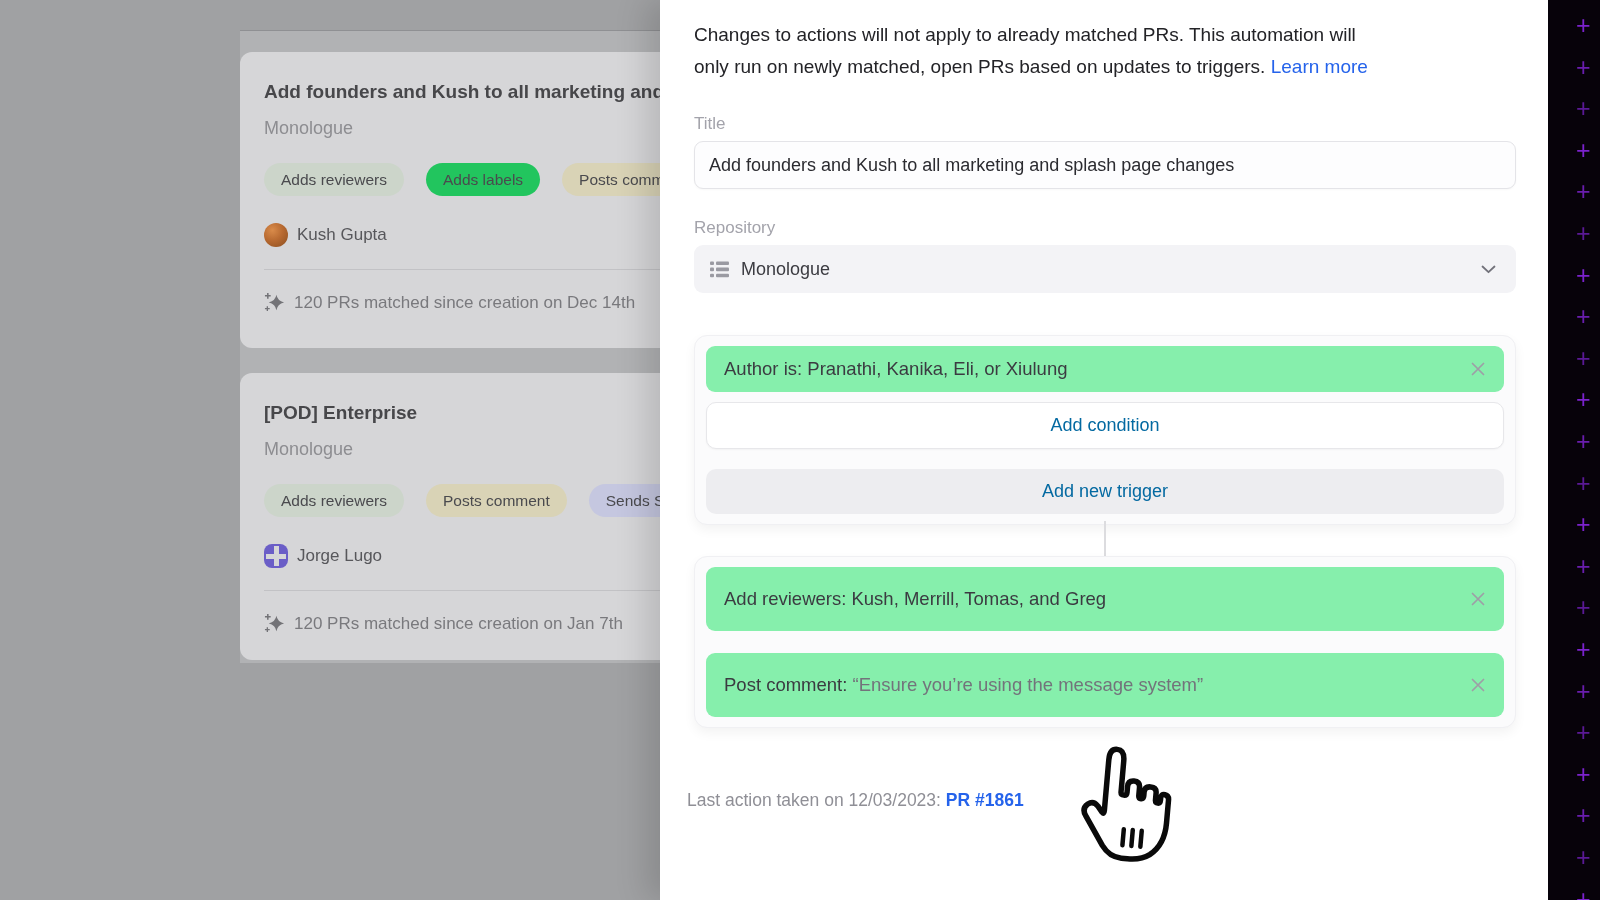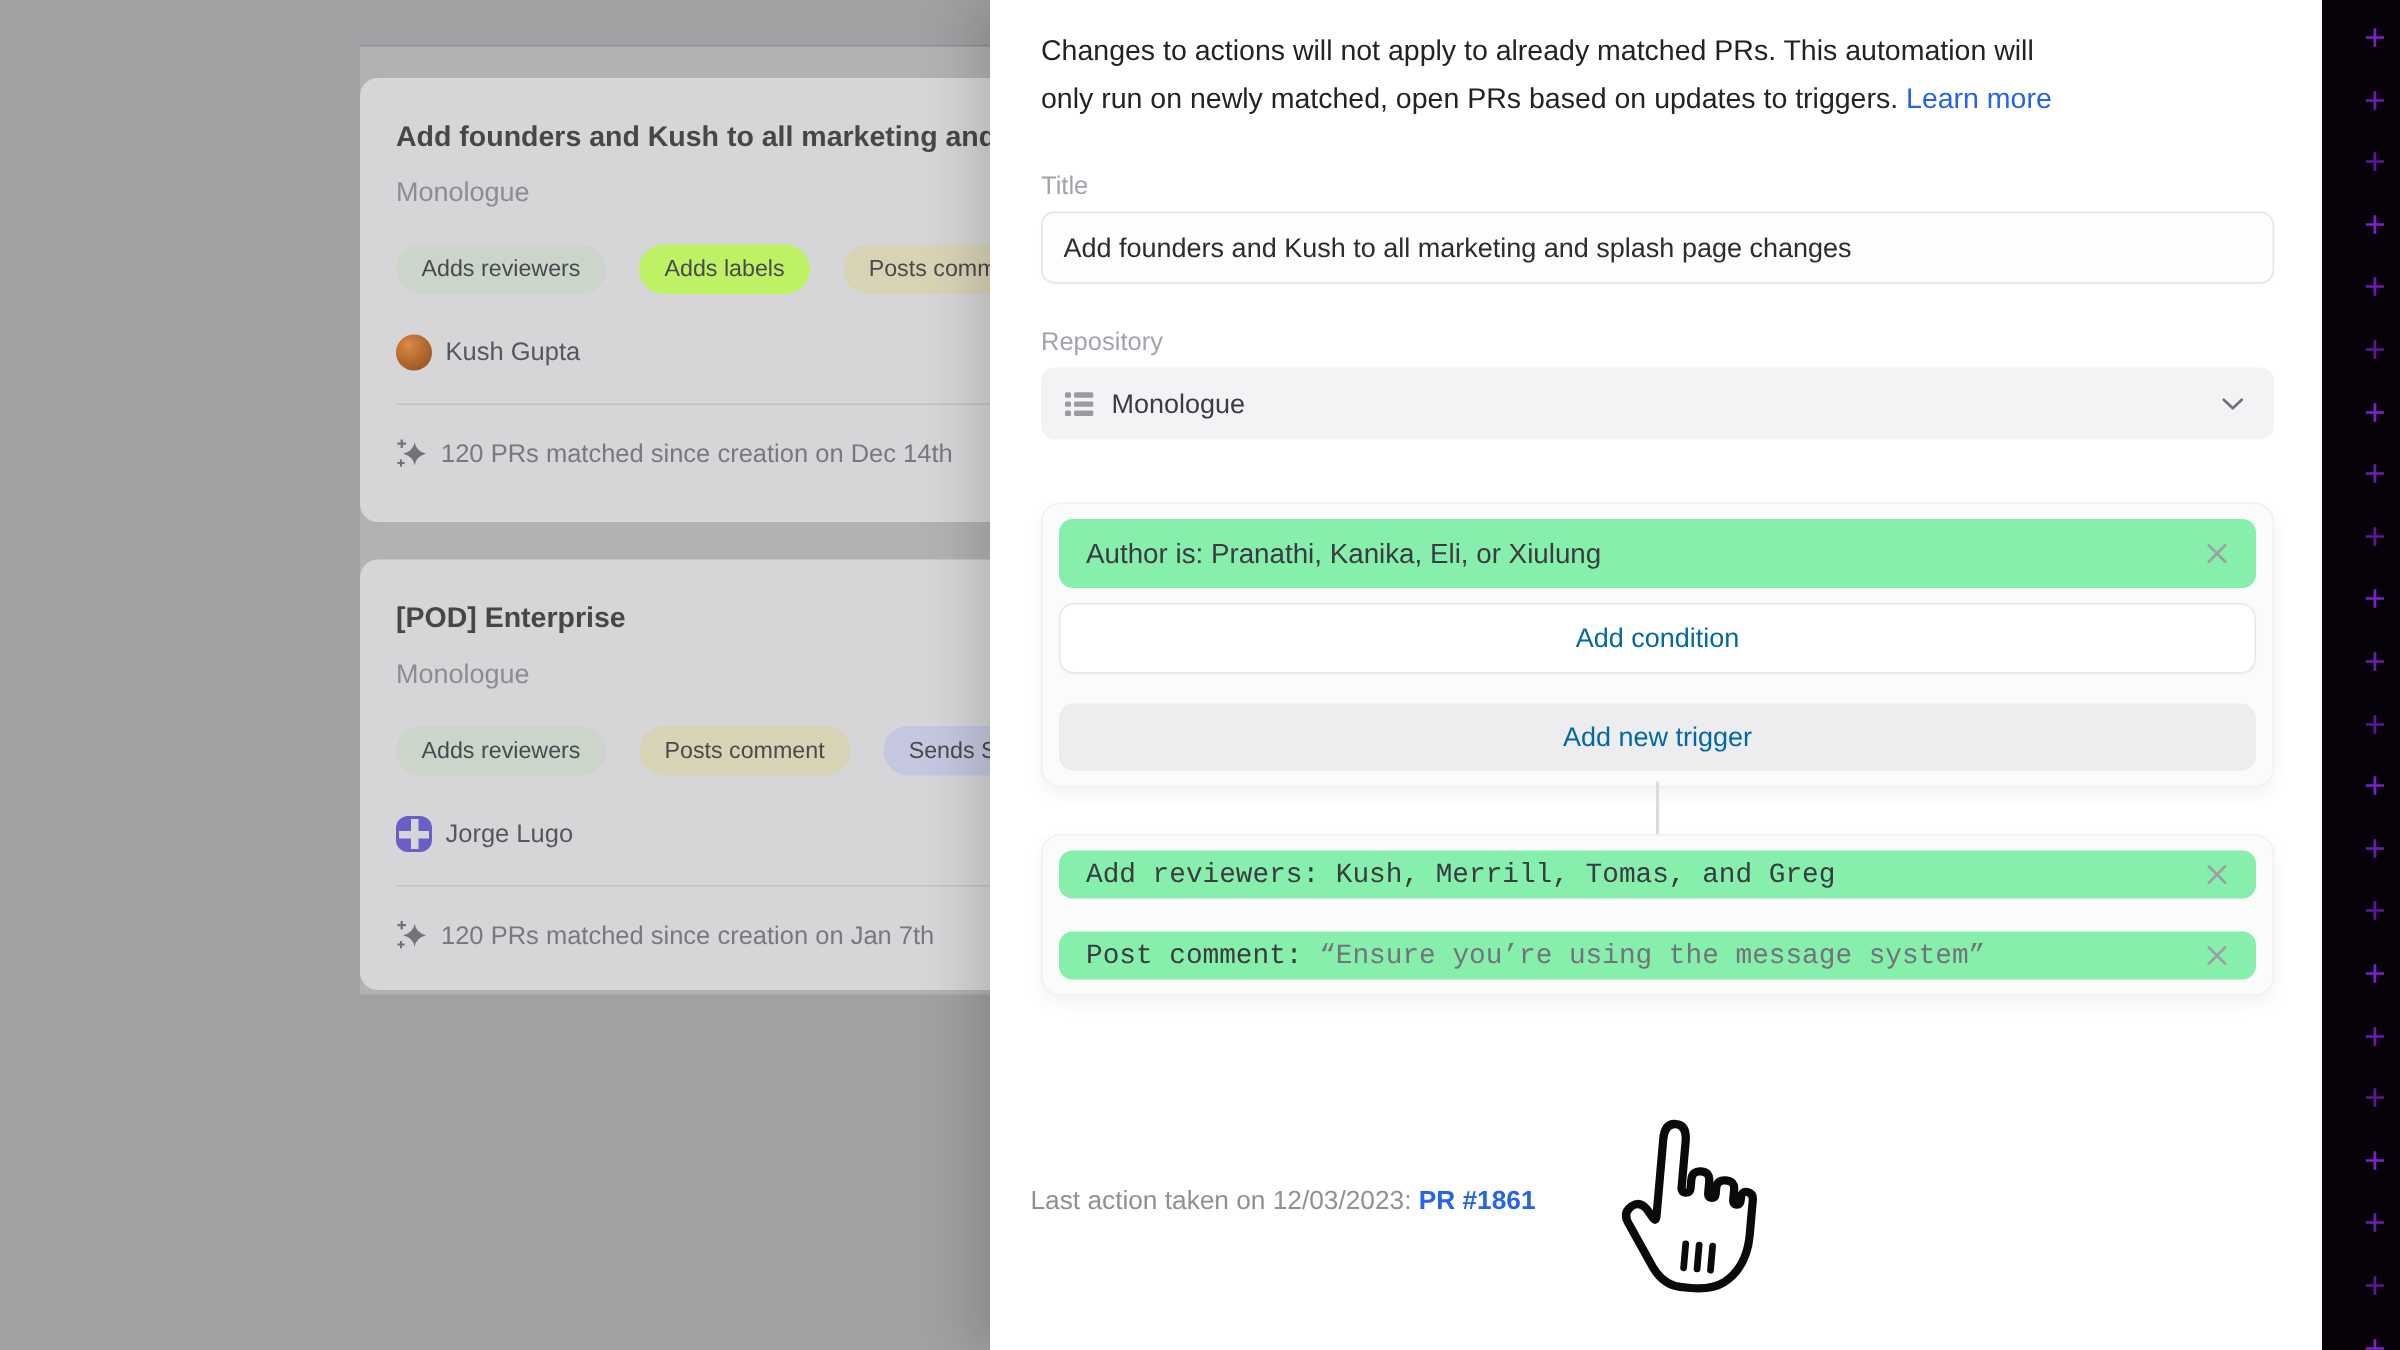--- a/index.html
+++ b/index.html
@@ -50,21 +50,21 @@
   .repo-select .stack{margin-right:12px;display:flex;align-items:center;}
   .repo-select .chev{position:absolute;right:20px;display:flex;align-items:center;}
 
   .group{position:absolute;left:34px;width:822px;box-sizing:border-box;background:#fbfbfc;
          border:1px solid #f0f0f3;border-radius:13px;padding:10px 11px;
          box-shadow:0 5px 12px rgba(0,0,0,.05);}
   .group.triggers{top:335px;}
   .group.actions{top:556px;}
   .g-row{position:relative;height:46px;background:#86efac;border-radius:9px;
          display:flex;align-items:center;padding:0 18px;font-size:18.5px;color:#3b3b41;}
-  .actions .g-row{height:32px;font-family:Liberation Mono, monospace;}
+  .actions .g-row{height:64px;}
   .g-row + .g-row{margin-top:22px;}
   .x-btn{position:absolute;right:14px;top:50%;transform:translateY(-50%);
          width:24px;height:24px;display:flex;align-items:center;justify-content:center;
          cursor:pointer;background:none;border:none;padding:0;}
   .btn{height:47px;border-radius:10px;display:flex;align-items:center;justify-content:center;
        font-size:18px;font-weight:500;color:#0369a1;cursor:pointer;box-sizing:border-box;}
   .btn.outline{margin-top:10px;background:#ffffff;border:1px solid #e7e7ea;
        box-shadow:0 1px 2px rgba(0,0,0,.04);}
   .btn.filled{margin-top:20px;height:45px;background:#ededf0;border:none;}
   .connector{position:absolute;left:444px;top:521px;width:2px;height:35px;background:#dcdcdf;}
@@ -96,21 +96,21 @@
 <div class="stage">
 
   <div class="left-bg"></div>
   <div class="list-backdrop"></div>
 
   <div class="auto-card c1">
     <div class="card-title">Add founders and Kush to all marketing and splash page changes</div>
     <div class="card-repo">Monologue</div>
     <div class="chip-row">
       <span class="chip" style="background: rgb(204, 213, 202);">Adds reviewers</span>
-      <span class="chip" style="background: #bef264;">Adds labels</span>
+      <span class="chip" style="background: #22c55e;">Adds labels</span>
       <span class="chip" style="background: rgb(217, 211, 182);">Posts comment</span>
     </div>
     <div class="owner-row">
       <span class="avatar kush"></span>
       <span class="owner-name">Kush Gupta</span>
     </div>
     <div class="card-divider"></div>
     <div class="card-footer">
       <svg width="21" height="21" viewBox="0 0 22 22">
         <path d="M13 3 Q14 9.2 21 11 Q14 12.8 13 19 Q12 12.8 5 11 Q12 9.2 13 3 Z" fill="#737377"></path>

